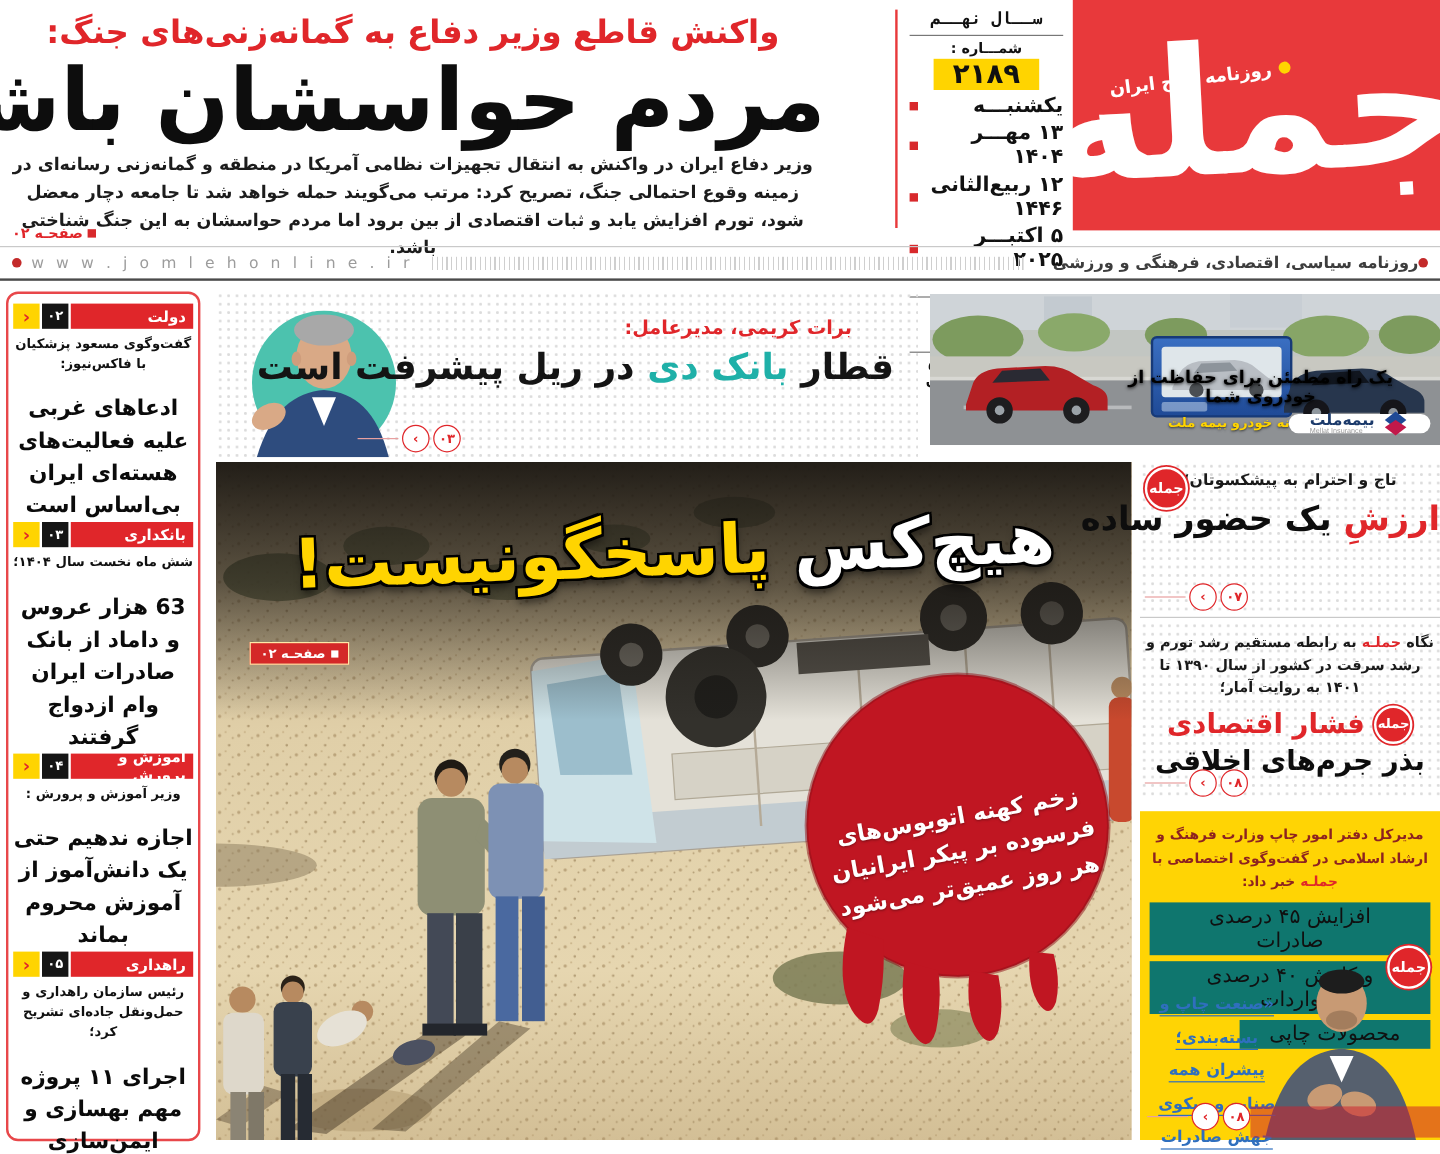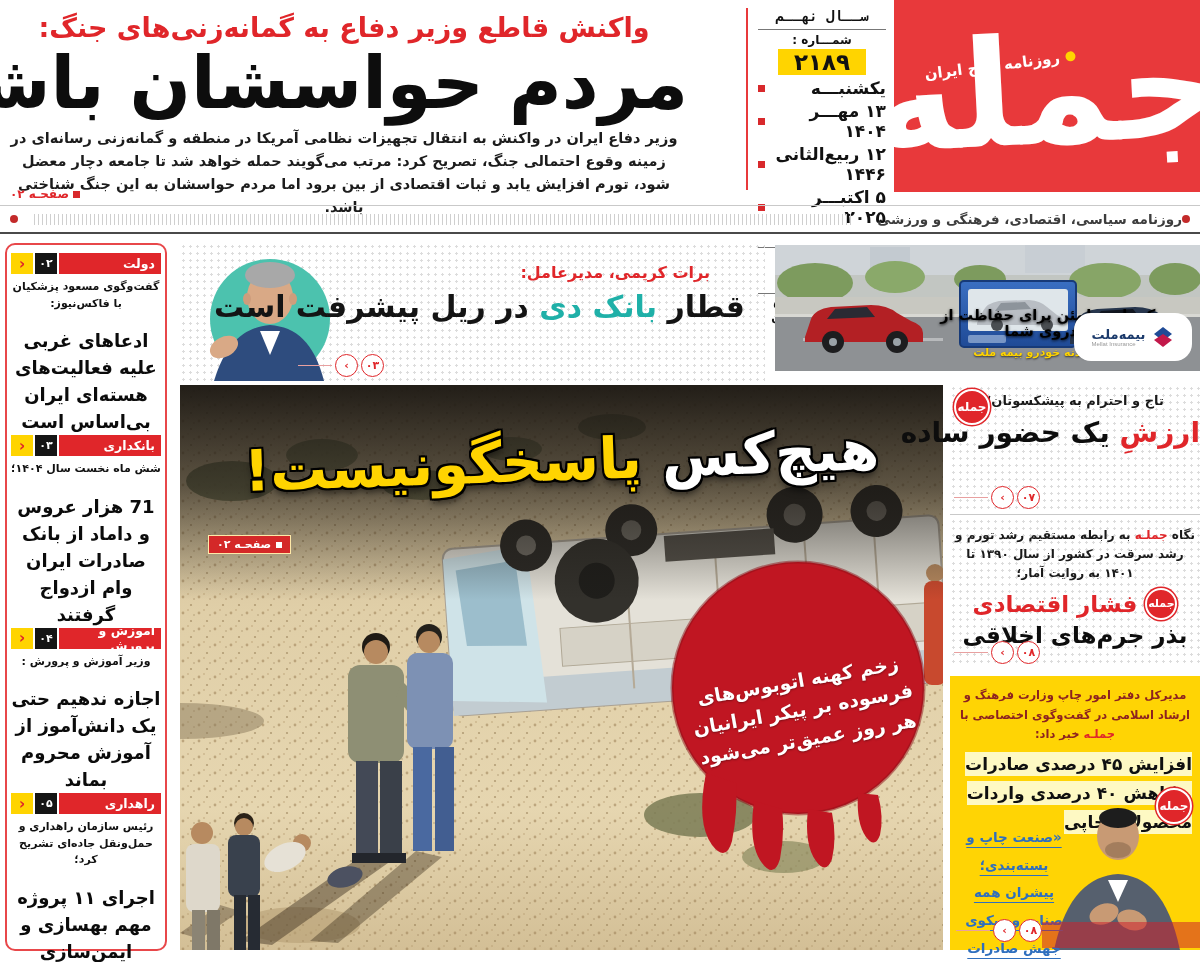--- a/index.html
+++ b/index.html
@@ -80,21 +80,21 @@
                  color:#141414;white-space:nowrap;}
   .teal{color:#1fb0a8;margin-top:31px;}
   .bank-marker{position:absolute;left:118px;bottom:6px;}
 
   
   .ad{position:absolute;left:775px;top:245px;width:425px;height:126px;overflow:hidden;}
   .ad-line1{position:absolute;bottom:32px;left:136px;right:10px;text-align:center;color:#000000;
             font-size:14.5px;font-weight:bold;direction:rtl;text-shadow:0 1px 3px rgba(0,0,0,.85);}
   .ad-line2{position:absolute;bottom:12px;left:120px;right:10px;text-align:center;color:#ffd400;
             font-size:11px;font-weight:bold;direction:rtl;text-shadow:0 1px 2px rgba(0,0,0,.7);}
-  .ad-logo{position:absolute;right:8px;bottom:10px;width:118px;height:48px;background:#fff;border-radius:17px;
+  .ad-logo{position:absolute;right:8px;bottom:10px;width:118px;height:16px;background:#fff;border-radius:17px;
            display:flex;align-items:center;justify-content:center;gap:7px;direction:rtl;}
   .ad-brand{color:#1b3a6b;font-size:13px;font-weight:bold;line-height:1;}
   .ad-brand-sub{color:#999;font-size:6px;font-family:"Liberation Sans",sans-serif;direction:ltr;}
 
   
   .main-photo{position:absolute;left:180px;top:385px;width:763px;height:565px;overflow:hidden;background:#d9c49c;}
   .photo-grad{position:absolute;top:0;left:0;right:0;height:215px;
               background:linear-gradient(180deg,rgba(24,21,17,.94) 0%,rgba(24,21,17,.62) 48%,rgba(24,21,17,0) 100%);}
   .photo-headline{position:absolute;top:42px;left:0;right:0;text-align:center;direction:rtl;
                   transform:rotate(-2deg);font-size:57px;font-weight:bold;white-space:nowrap;}
@@ -123,21 +123,21 @@
   .rc-headline2a{font-size:23px;font-weight:bold;color:#e0262a;margin-top:4px;
                  display:flex;align-items:center;justify-content:center;gap:8px;}
   .rc-headline2b{font-size:23px;font-weight:bold;color:#0d0d0d;margin-top:2px;white-space:nowrap;}
   .rc-marker{position:absolute;left:4px;bottom:2px;}
   .badge-sm{width:32px;height:32px;font-size:11px;}
 
   .yellow-box{position:relative;margin-top:10px;height:274px;background:#ffd404;padding:10px 8px;
               box-sizing:border-box;text-align:center;}
   .yb-kicker{font-size:11.5px;font-weight:bold;color:#8d2220;line-height:1.7;}
   .yb-lines{display:flex;flex-direction:column;align-items:flex-start;gap:5px;margin-top:7px;}
-  .yb-line{background:#fef9c3;padding:2px 0;font-size:17px;font-weight:bold;color:#101010;}
+  .yb-line{background:#0f766e;padding:2px 25px;font-size:17px;font-weight:normal;color:#101010;}
   .yb-quote{position:absolute;left:8px;top:148px;width:112px;color:#2f6fbe;font-size:13.5px;font-weight:bold;
             text-align:center;line-height:2.05;direction:rtl;text-decoration:underline;text-underline-offset:5px;}
   .yb-man{position:absolute;right:8px;bottom:0;width:152px;height:152px;}
   .yb-badge{position:absolute;right:8px;top:112px;}
   .yb-redband{position:absolute;right:0;bottom:2px;width:158px;height:26px;background:rgba(205,35,45,.55);}
   .yb-marker{position:absolute;left:6px;bottom:8px;}
 </style>
 </head>
 <body>
 
@@ -186,20 +186,21 @@
     <div class="main-headline">مردم حواسشان باشد</div>
     <div class="main-lede">وزیر دفاع ایران در واکنش به انتقال تجهیزات نظامی آمریکا در منطقه و گمانه‌زنی رسانه‌ای در زمینه وقوع احتمالی جنگ، تصریح کرد: مرتب می‌گویند حمله خواهد شد تا جامعه دچار معضل شود، تورم افزایش یابد و ثبات اقتصادی از بین برود اما مردم حواسشان به این جنگ شناختی باشد.</div>
     <div class="main-pageref">
       <span class="sq"></span>
       <span>صفحـه ۰۲</span>
     </div>
   </div>
 
   <div class="url-bar">
     <span class="rdot"></span>
+    <span class="url-text">w w w . j o m l e h o n l i n e . i r</span>
     <span class="url-dashes"></span>
     <span class="url-tagline">روزنامه سیاسی، اقتصادی، فرهنگی و ورزشی</span>
     <span class="rdot"></span>
   </div>
 
   <div class="sidebar">
 
     <div class="side-item">
       <div class="side-head">
         <div class="side-bar-red">دولت</div>
@@ -210,21 +211,21 @@
       <div class="side-headline">ادعاهای غربی علیه فعالیت‌های هسته‌ای ایران بی‌اساس است</div>
     </div>
 
     <div class="side-item">
       <div class="side-head">
         <div class="side-bar-red">بانکداری</div>
         <div class="side-page">۰۳</div>
         <div class="side-arrow">‹</div>
       </div>
       <div class="side-kicker">شش ماه نخست سال ۱۴۰۴؛</div>
-      <div class="side-headline">71 هزار عروس و داماد از بانک صادرات ایران وام ازدواج گرفتند</div>
+      <div class="side-headline">63 هزار عروس و داماد از بانک صادرات ایران وام ازدواج گرفتند</div>
     </div>
 
     <div class="side-item">
       <div class="side-head">
         <div class="side-bar-red">آموزش و پرورش</div>
         <div class="side-page">۰۴</div>
         <div class="side-arrow">‹</div>
       </div>
       <div class="side-kicker">وزیر آموزش و پرورش :</div>
       <div class="side-headline">اجازه ندهیم حتی یک دانش‌آموز از آموزش محروم بماند</div>

